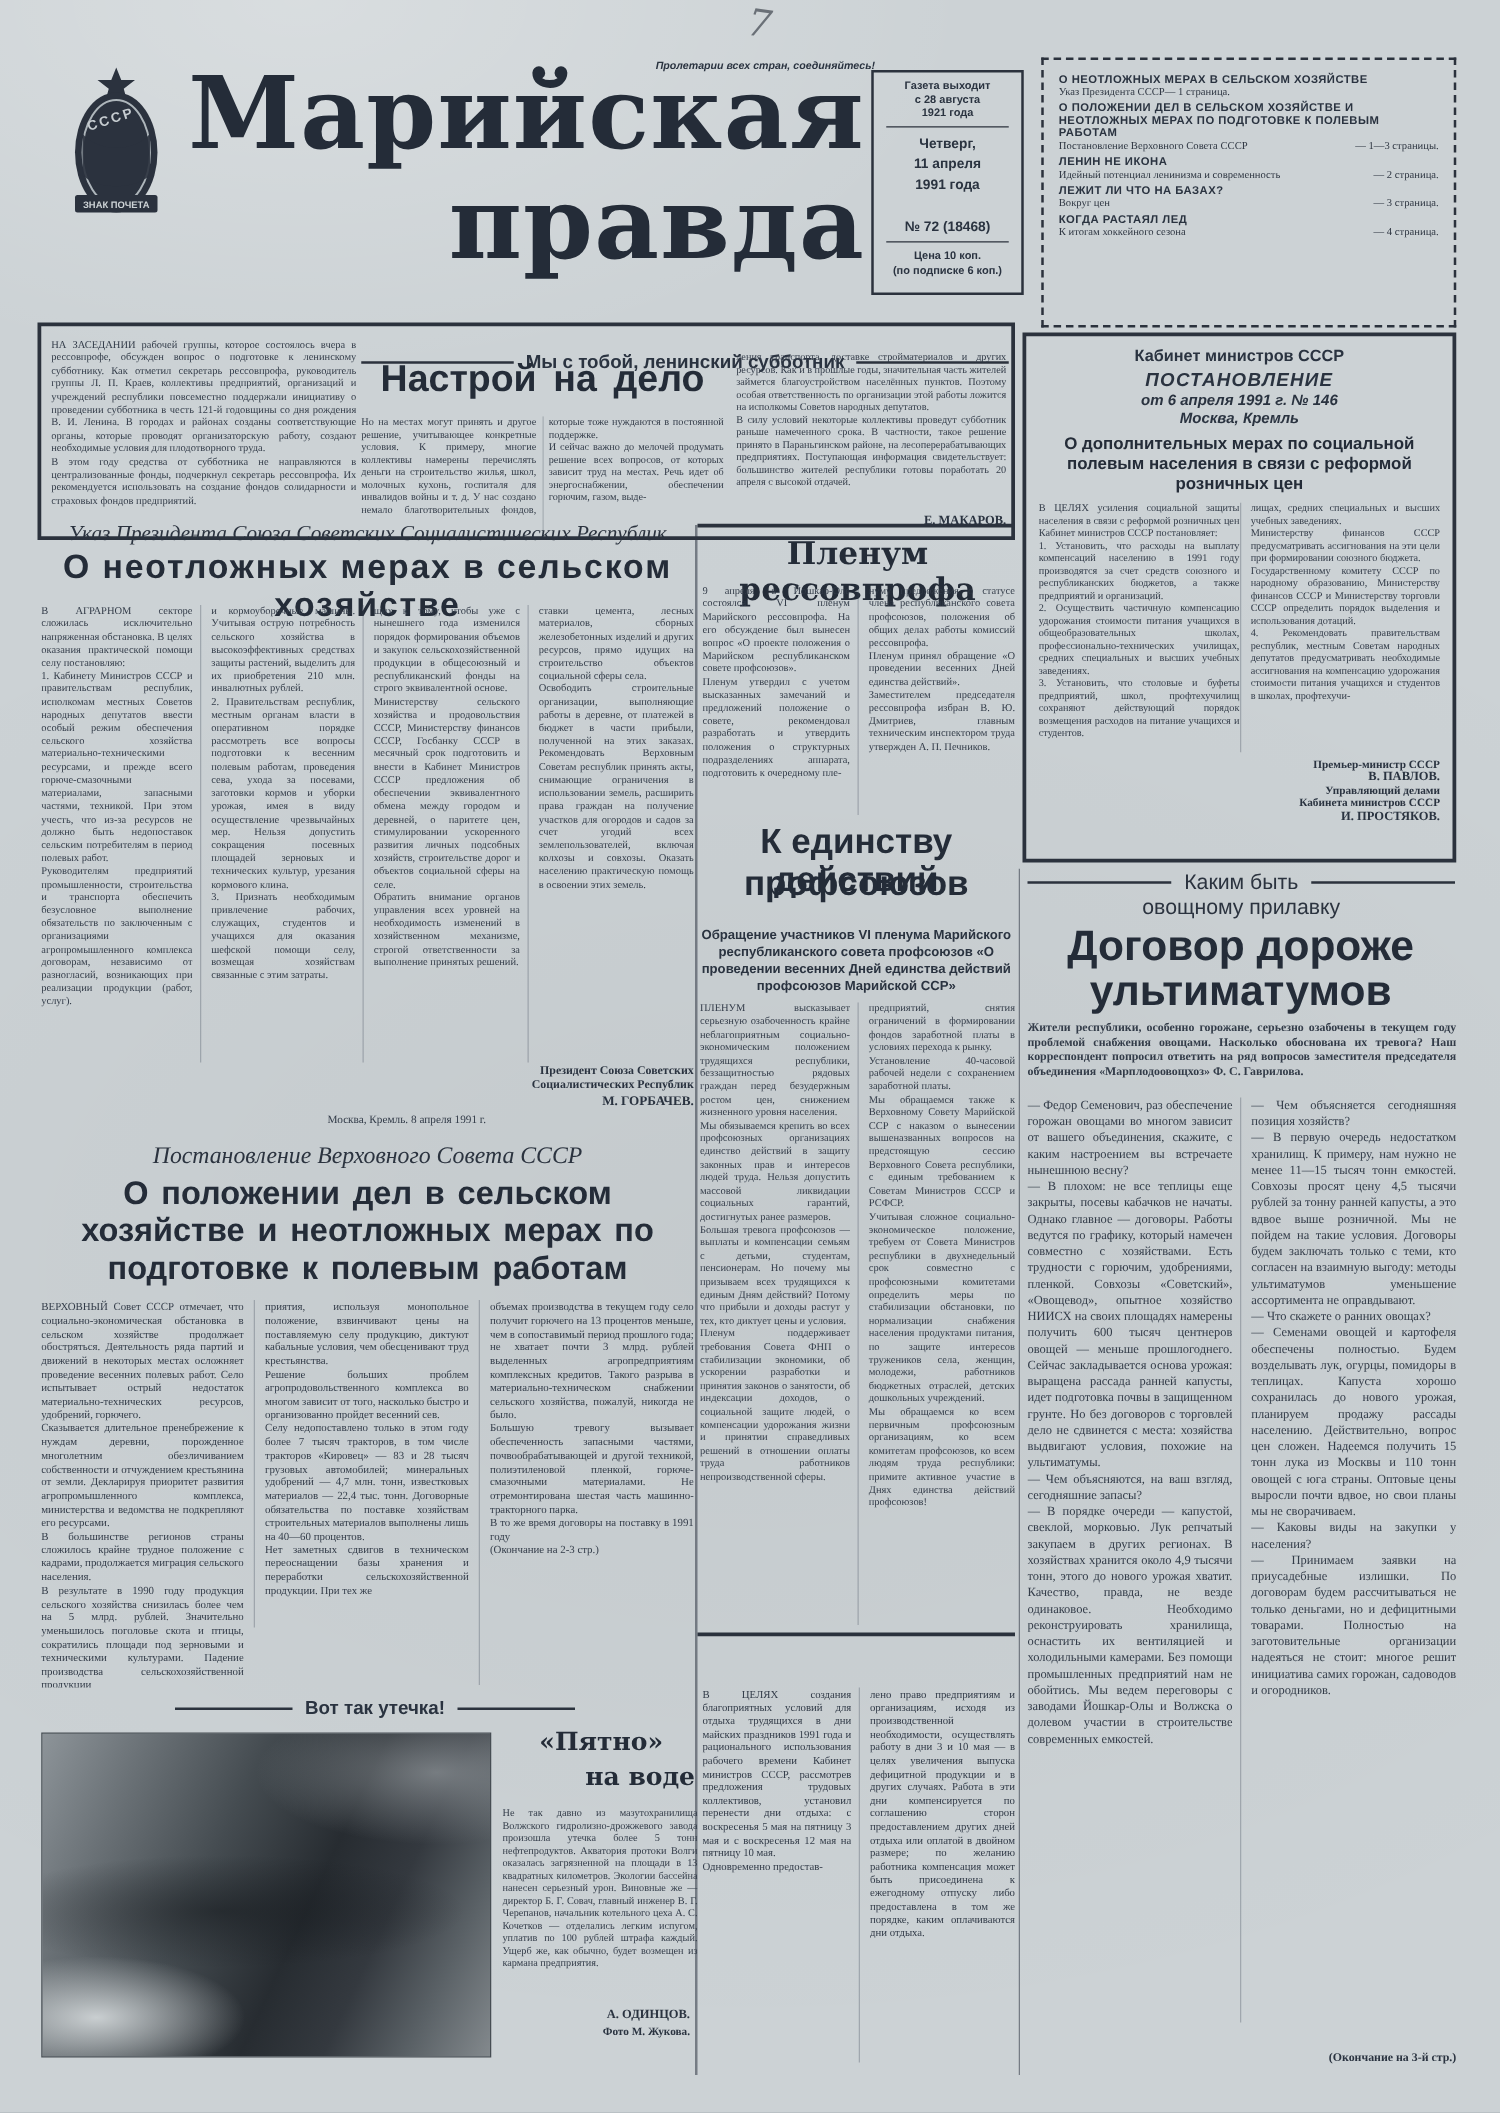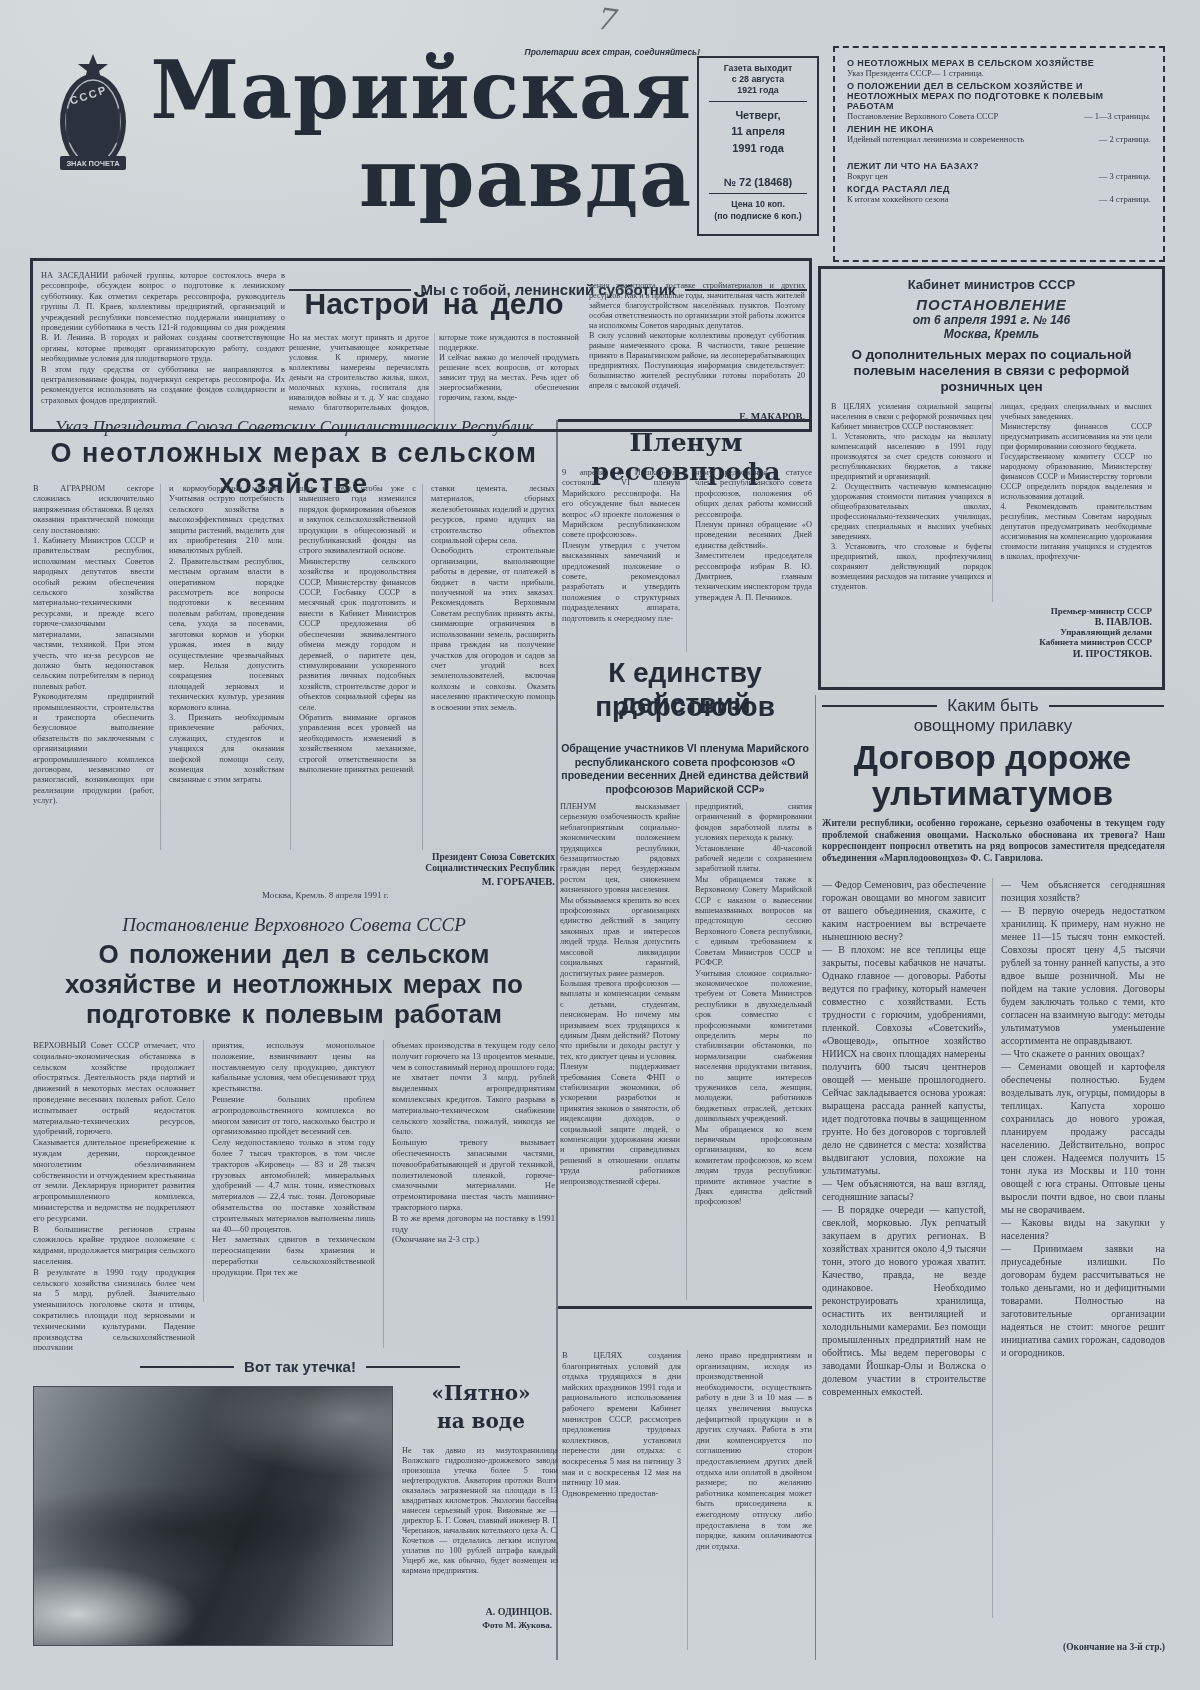--- a/index.html
+++ b/index.html
@@ -87,21 +87,21 @@
         <span class="right">— 1—3 страницы.</span>
       </div>
     </div>
     <div style="margin-top:3px;">
       <div class="kick" style="font-size:9px;letter-spacing:.4px;">ЛЕНИН НЕ ИКОНА</div>
       <div style="font-size:8.5px;display:flex;justify-content:space-between;">
         <span>Идейный потенциал ленинизма и современность</span>
         <span class="right">— 2 страница.</span>
       </div>
     </div>
-    <div style="margin-top:17px;">
+    <div style="margin-top:3px;">
       <div class="kick" style="font-size:9px;letter-spacing:.4px;">ЛЕЖИТ ЛИ ЧТО НА БАЗАХ?</div>
       <div style="font-size:8.5px;display:flex;justify-content:space-between;">
         <span>Вокруг цен</span>
         <span class="right">— 3 страница.</span>
       </div>
     </div>
     <div style="margin-top:3px;">
       <div class="kick" style="font-size:9px;letter-spacing:.4px;">КОГДА РАСТАЯЛ ЛЕД</div>
       <div style="font-size:8.5px;display:flex;justify-content:space-between;">
         <span>К итогам хоккейного сезона</span>
@@ -228,21 +228,21 @@
 (Окончание на 2-3 стр.)</div>
 
   <div class="abs rule-row" style="left:140px;top:1358px;width:320px;">
     <span class="ln"></span>
     <span class="kick" style="font-size:15px;white-space:nowrap;">Вот так утечка!</span>
     <span class="ln"></span>
   </div>
   <div class="abs photo" style="left:33px;top:1386px;width:358px;height:258px;"></div>
 
   <div class="abs serif-hl center" style="left:406px;top:1380px;width:150px;font-size:20px;line-height:1.35;">«Пятно»</div>
-  <div class="abs serif-hl center" style="left:406px;top:1408px;width:150px;font-size:20px;line-height:1.35;">на воде</div>
+  <div class="abs serif-hl center" style="left:406px;top:1408px;width:150px;font-size:20px;line-height:1.35;text-align:right;">на воде</div>
   <div class="abs body-t" style="left:402px;top:1446px;width:156px;height:158px;font-size:8.2px;line-height:10px;">Не так давно из мазутохранилища Волжского гидролизно-дрожжевого завода произошла утечка более 5 тонн нефтепродуктов. Акватория протоки Волги оказалась загрязненной на площади в 13 квадратных километров. Экологии бассейна нанесен серьезный урон. Виновные же — директор Б. Г. Совач, главный инженер В. Г. Черепанов, начальник котельного цеха А. С. Кочетков — отделались легким испугом, уплатив по 100 рублей штрафа каждый. Ущерб же, как обычно, будет возмещен из кармана предприятия.</div>
   <div class="abs sig right" style="left:402px;top:1606px;width:150px;font-size:10px;">А. ОДИНЦОВ.</div>
   <div class="abs sig right" style="left:402px;top:1620px;width:150px;font-size:9px;">Фото М. Жукова.</div>
 
   <div class="abs hbar" style="left:558px;top:1306px;width:254px;"></div>
   <div class="abs body-t" style="left:562px;top:1350px;width:119px;height:300px;font-size:8.6px;line-height:10.6px;">В ЦЕЛЯХ создания благоприятных условий для отдыха трудящихся в дни майских праздников 1991 года и рационального использования рабочего времени Кабинет министров СССР, рассмотрев предложения трудовых коллективов, установил перенести дни отдыха: с воскресенья 5 мая на пятницу 3 мая и с воскресенья 12 мая на пятницу 10 мая.
 Одновременно предостав-</div>
   <div class="abs body-t crule" style="left:687px;top:1350px;width:125px;height:300px;font-size:8.6px;line-height:10.6px;box-sizing:border-box;">лено право предприятиям и организациям, исходя из производственной необходимости, осуществлять работу в дни 3 и 10 мая — в целях увеличения выпуска дефицитной продукции и в других случаях. Работа в эти дни компенсируется по соглашению сторон предоставлением других дней отдыха или оплатой в двойном размере; по желанию работника компенсация может быть присоединена к ежегодному отпуску либо предоставлена в том же порядке, каким оплачиваются дни отдыха.</div>
 
 </div>

